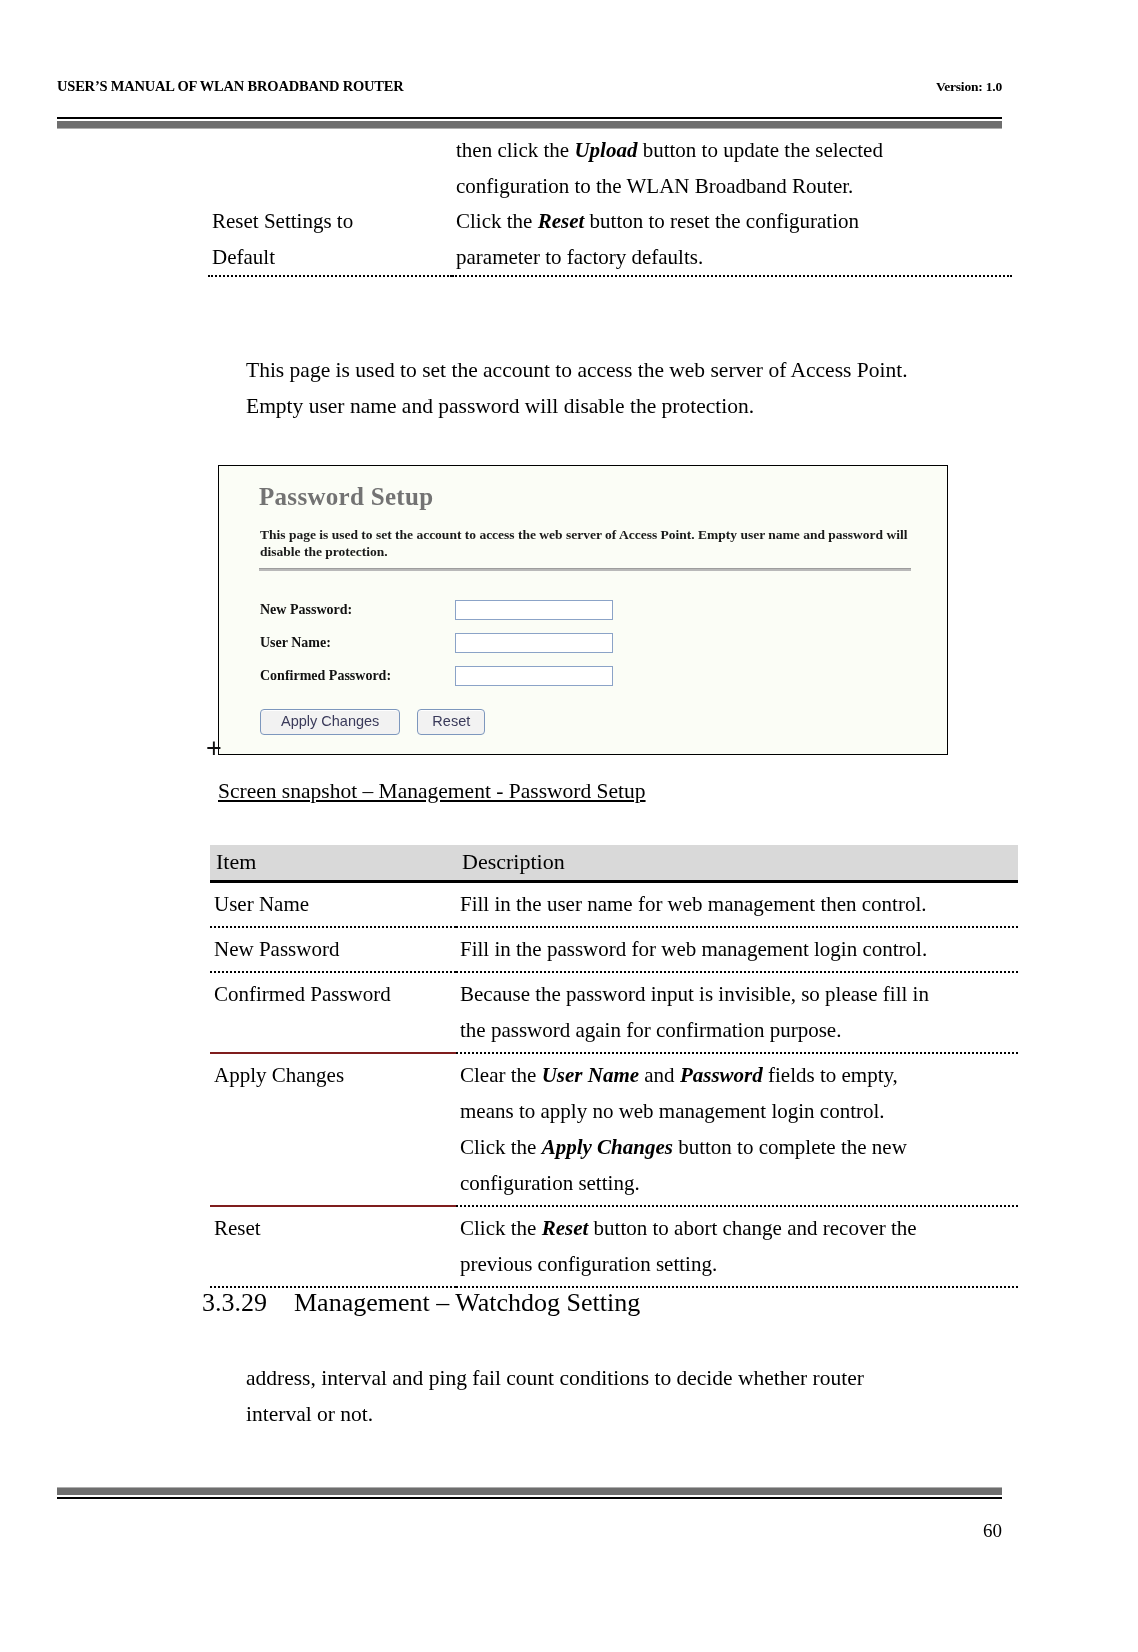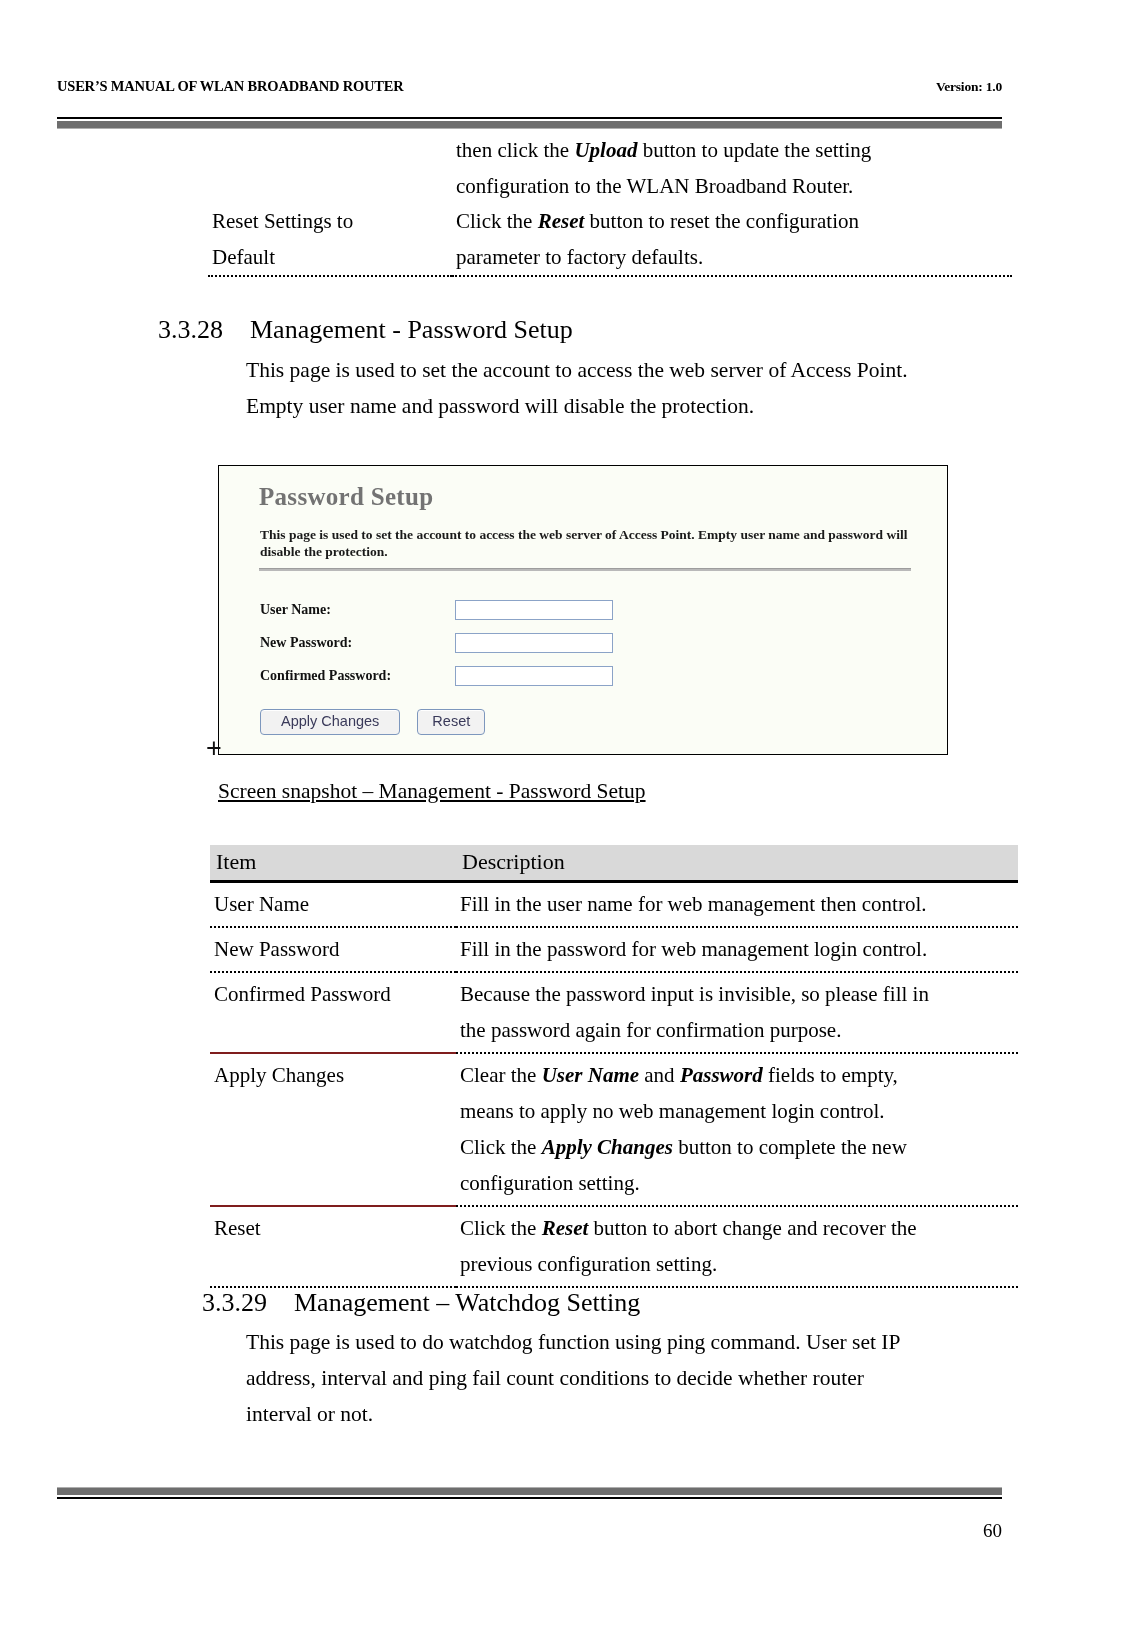--- a/index.html
+++ b/index.html
@@ -279,63 +279,60 @@
     <div class="thin"></div>
     <div class="gap"></div>
     <div class="thick"></div>
   </div>
 
   <table class="desc-table" id="top-table">
     <tbody>
       <tr class="split-row">
         <td class="cell-item">&nbsp;</td>
         <td class="cell-desc">
-          <span>then click the </span><span class="bi">Upload</span><span> button to update the setting</span><br>
+          <span>then click the </span><span class="bi">Upload</span><span> button to update the selected</span><br>
           <span>configuration to the WLAN Broadband Router.</span>
         </td>
       </tr>
       <tr>
         <td class="cell-item">
           <span>Reset Settings to</span><br>
           <span>Default</span>
         </td>
         <td class="cell-desc">
           <span>Click the </span><span class="bi">Reset</span><span> button to reset the configuration</span><br>
           <span>parameter to factory defaults.</span>
         </td>
       </tr>
       <tr class="row-sep">
         <td class="cell-item" style="line-height:2px;font-size:0"></td>
         <td class="cell-desc" style="line-height:2px;font-size:0"></td>
       </tr>
     </tbody>
   </table>
 
-  <div class="h2" style="left:158px; top:315px;">
-    <span class="num">3.3.28</span><span>Management - Password Setup</span>
-  </div>
 
   <div class="body-para" style="left:246px; top:352px;">
     <span>This page is used to set the account to access the web server of Access Point.</span><br>
     <span>Empty user name and password will disable the protection.</span>
   </div>
 
   <div class="shot-wrap">
     <div class="shot-title">Password Setup</div>
     <div class="shot-intro">This page is used to set the account to access the web server of Access Point. Empty user name and password will disable the protection.</div>
     <div class="shot-hr"></div>
 
     <div class="shot-form">
       <div class="form-row">
+        <div class="form-label">New Password:</div>
+        <input class="form-input" type="password" value="" style="">
+      </div>
+      <div class="form-row">
         <div class="form-label">User Name:</div>
         <input class="form-input" type="text" value="" style="">
-      </div>
-      <div class="form-row">
-        <div class="form-label">New Password:</div>
-        <input class="form-input" type="password" value="" style="">
       </div>
       <div class="form-row">
         <div class="form-label">Confirmed Password:</div>
         <input class="form-input" type="password" value="" style="">
       </div>
     </div>
 
     <div class="shot-buttons">
       <button class="btn btn-apply">Apply Changes</button>
       <button class="btn btn-reset">Reset</button>
@@ -386,21 +383,21 @@
         </td>
       </tr>
     </tbody>
   </table>
 
   <div class="h2" style="left:158px; top:1288px;margin-left:44px;">
     <span class="num">3.3.29</span><span>Management – Watchdog Setting</span>
   </div>
 
   <div class="body-para" style="left:246px; top:1324px;">
-    <span>This page is used to do watchdog function using ping command. User set IP</span><br>
+    <br>
     <span>address, interval and ping fail count conditions to decide whether router</span><br>
     <span>interval or not.</span>
   </div>
 
   <div class="rule-bottom">
     <div class="thick"></div>
     <div class="gap"></div>
     <div class="thin"></div>
   </div>
 

